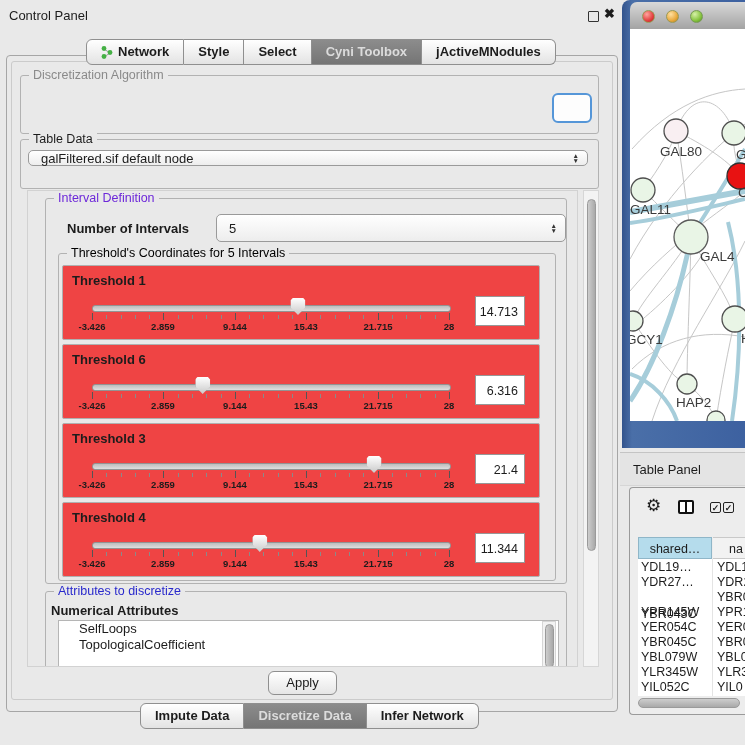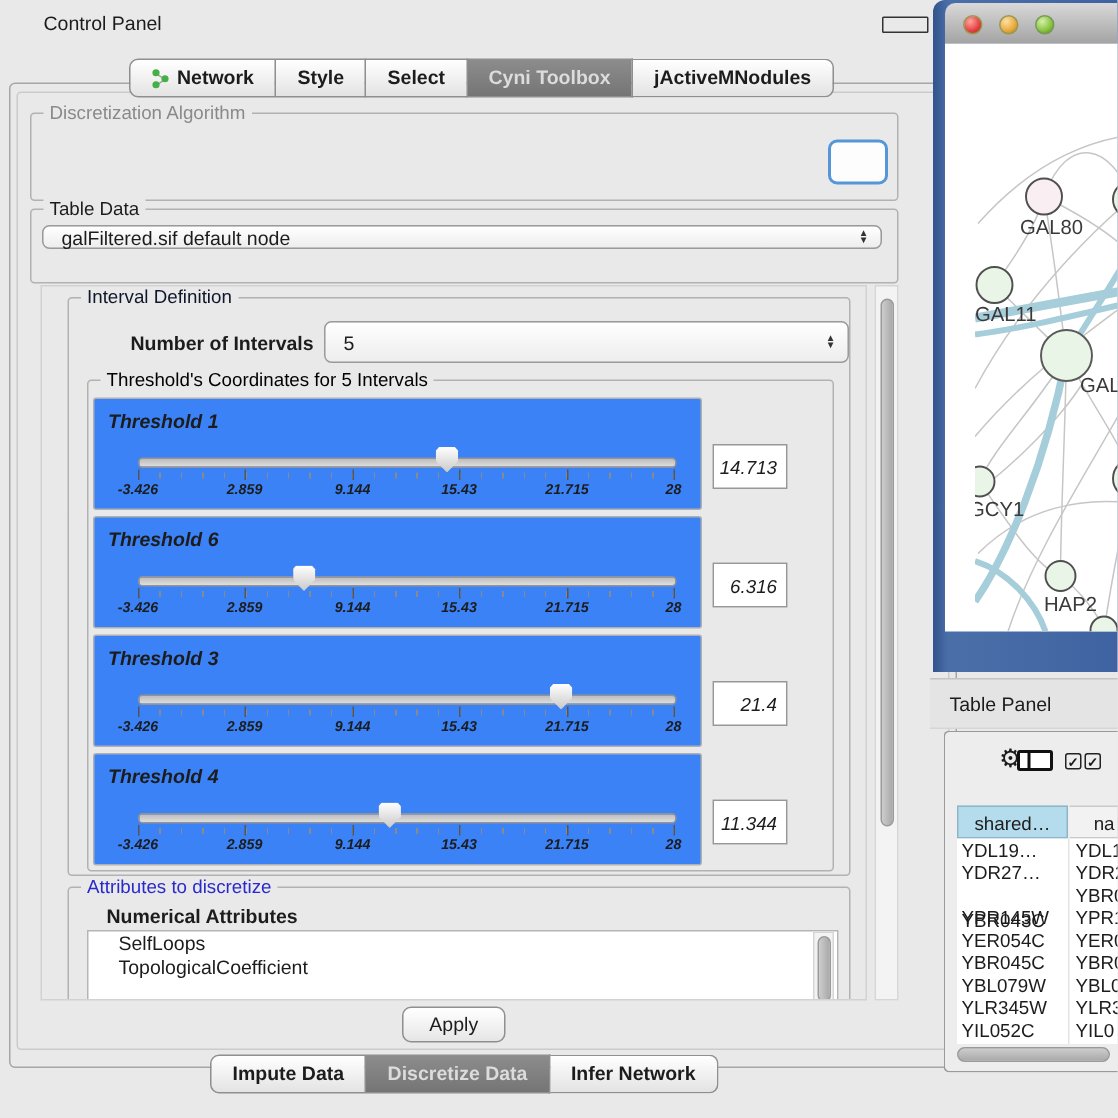--- a/index.html
+++ b/index.html
@@ -1,40 +1,40 @@
 <!DOCTYPE html>
 <html><head>
 <meta charset="utf-8">
 <style>
   html,body{margin:0;padding:0;}
   body{width:745px;height:745px;position:relative;overflow:hidden;
        background:#e9e9e9;font-family:"Liberation Sans",sans-serif;color:#1c1c1c;
        -webkit-font-smoothing:antialiased;}
-  .abs{position:absolute;padding-left:20px;}
+  .abs{position:absolute;}
   
   .grp{position:absolute;border:1px solid #b2b2b2;border-radius:3px;}
   .leg{position:absolute;top:-8px;left:8px;background:#e9e9e9;padding:0 4px;
        font-size:12.5px;white-space:nowrap;}
   
   .combo{position:absolute;background:linear-gradient(#ffffff,#ededed);
          border:1px solid #9a9a9a;border-radius:5px;font-size:13px;
          display:flex;align-items:center;padding-left:12px;box-sizing:border-box;}
   .stepper{position:absolute;right:8px;top:50%;transform:translateY(-50%);
            display:flex;flex-direction:column;line-height:5px;font-size:6.5px;color:#333;}
   
   .tabrow{position:absolute;display:flex;}
   .tab{height:24px;line-height:24px;padding:0 14px;font-size:13px;font-weight:600;
        background:linear-gradient(#ffffff,#e3e3e3);border:1px solid #8f8f8f;
        border-left:none;white-space:nowrap;display:flex;align-items:center;gap:5px;}
   .tab:first-child{border-left:1px solid #8f8f8f;border-radius:6px 0 0 6px;}
   .tab:last-child{border-radius:0 6px 6px 0;}
   .tab.sel{background:linear-gradient(#8c8c8c,#757575);color:#dcdcdc;}
   
-  .tpanel{position:absolute;left:61px;width:406px;height:75px;background:#3b82f6;
-          border:1px solid #b0b0b0;border-radius:2px;box-sizing:border-box;font-style:italic;}
+  .tpanel{position:absolute;left:61px;width:478px;height:75px;background:#ef4444;
+          border:1px solid #b0b0b0;border-radius:2px;box-sizing:border-box;}
   .tlabel{position:absolute;left:9px;top:7px;font-size:13px;font-weight:bold;}
   .track{position:absolute;left:29px;top:39px;width:357px;height:5px;border-radius:3px;
          background:linear-gradient(#bdbdbd,#dedede);border:1px solid #939393;}
   .thumb{position:absolute;top:32px;width:15px;height:17px;transform:translateX(-50%);
          background:linear-gradient(#ffffff,#c9c9c9);
          clip-path:polygon(15% 0,85% 0,100% 15%,100% 55%,50% 100%,0 55%,0 15%);
          filter:drop-shadow(0 0 1px #777);}
   .thumbwrap{position:absolute;left:29px;top:0;width:357px;height:0;}
   .minor{position:absolute;left:29px;top:49px;width:358px;height:4px;
          background-image:repeating-linear-gradient(to right,#8a8a8a 0,#8a8a8a 1px,transparent 1px,transparent 14.28px);}
@@ -114,21 +114,21 @@
     <span>galFiltered.sif default node</span>
     <span class="stepper">
         <span>▲</span>
         <span>▼</span>
       </span>
   </div>
 
   <div class="abs" style="left:27px;top:190px;width:551px;height:477px;border:1px solid #d2d2d2;box-sizing:border-box;overflow:hidden;">
 
     <div class="grp" style="left:17px;top:7px;width:520px;height:384px;">
-      <span class="leg" style="color:#0f172a;text-align:right;">Interval Definition</span>
+      <span class="leg" style="color:#6d28d9;text-align:right;">Interval Definition</span>
 
       <div class="abs" style="left:21px;top:22px;font-size:13px;font-weight:bold;">Number of Intervals</div>
       <div class="combo" style="left:170px;top:15px;width:350px;height:28px;">
         <span>5</span>
         <span class="stepper">
             <span>▲</span>
             <span>▼</span>
           </span>
       </div>
 

